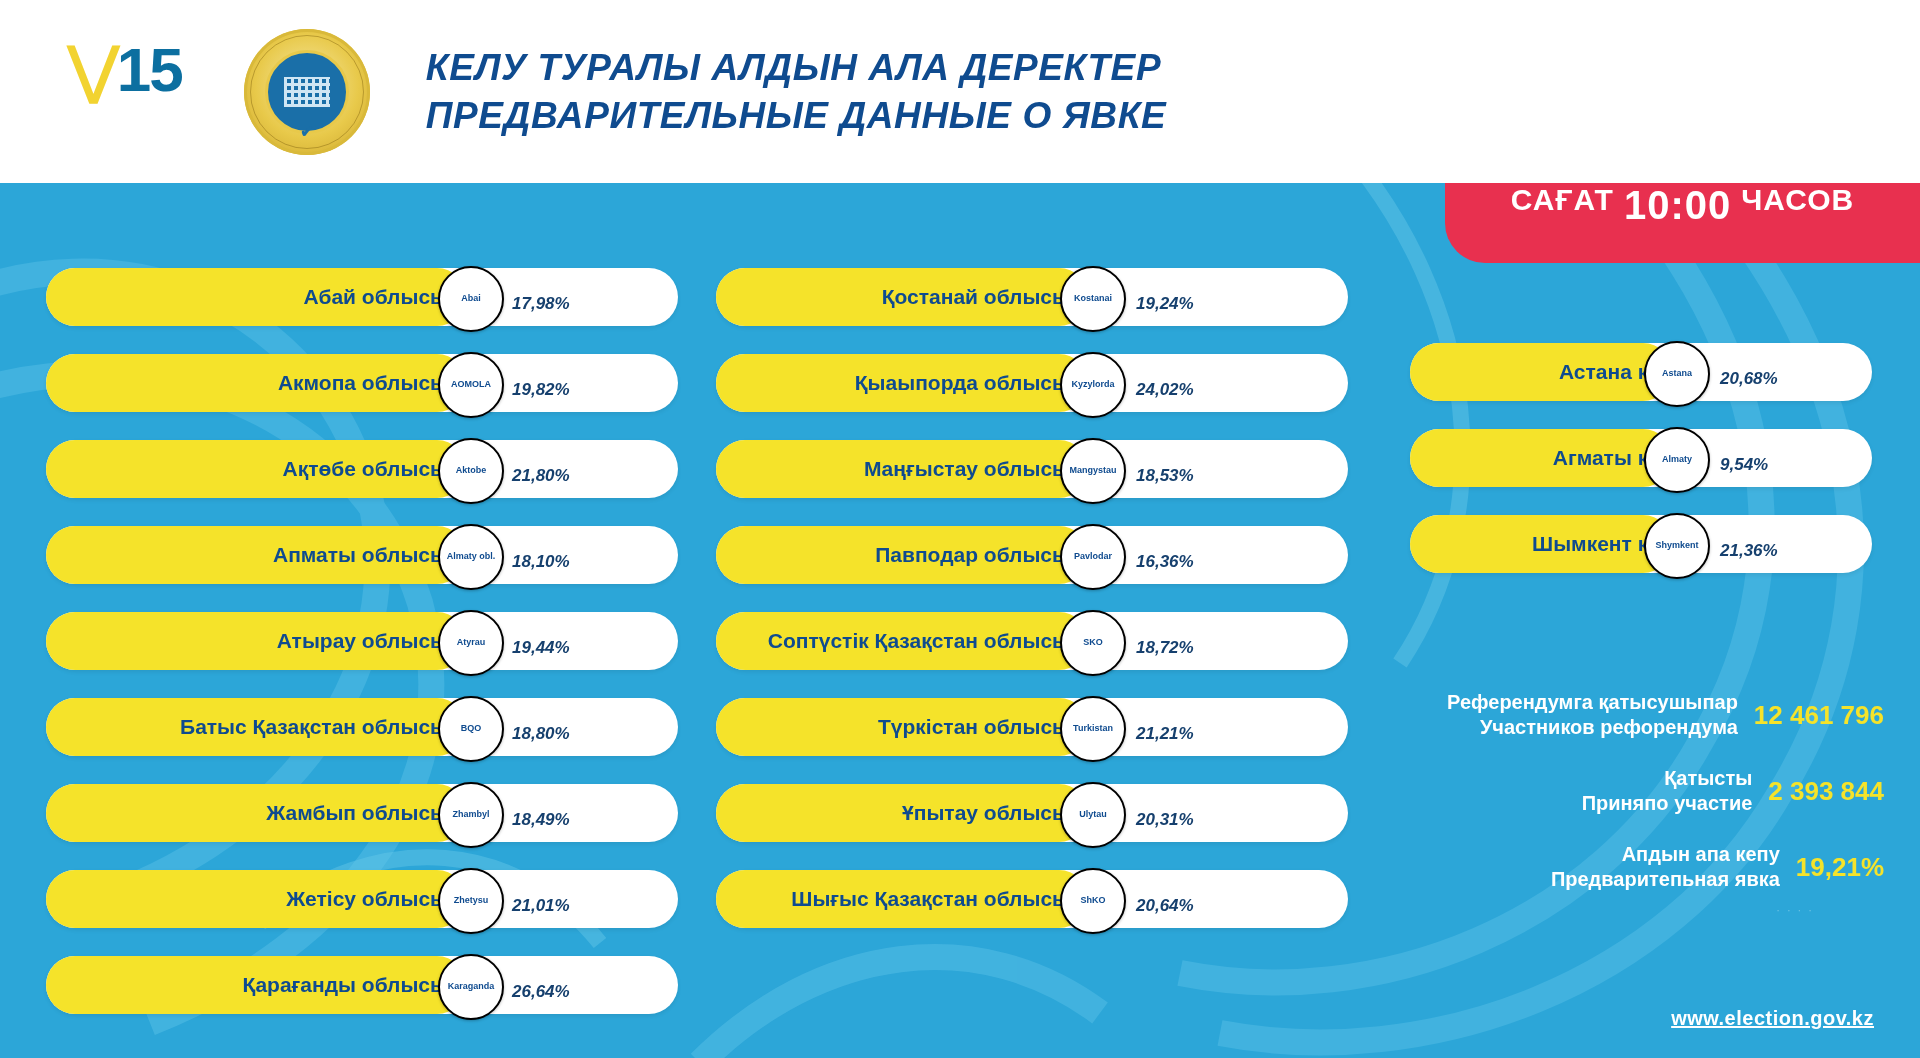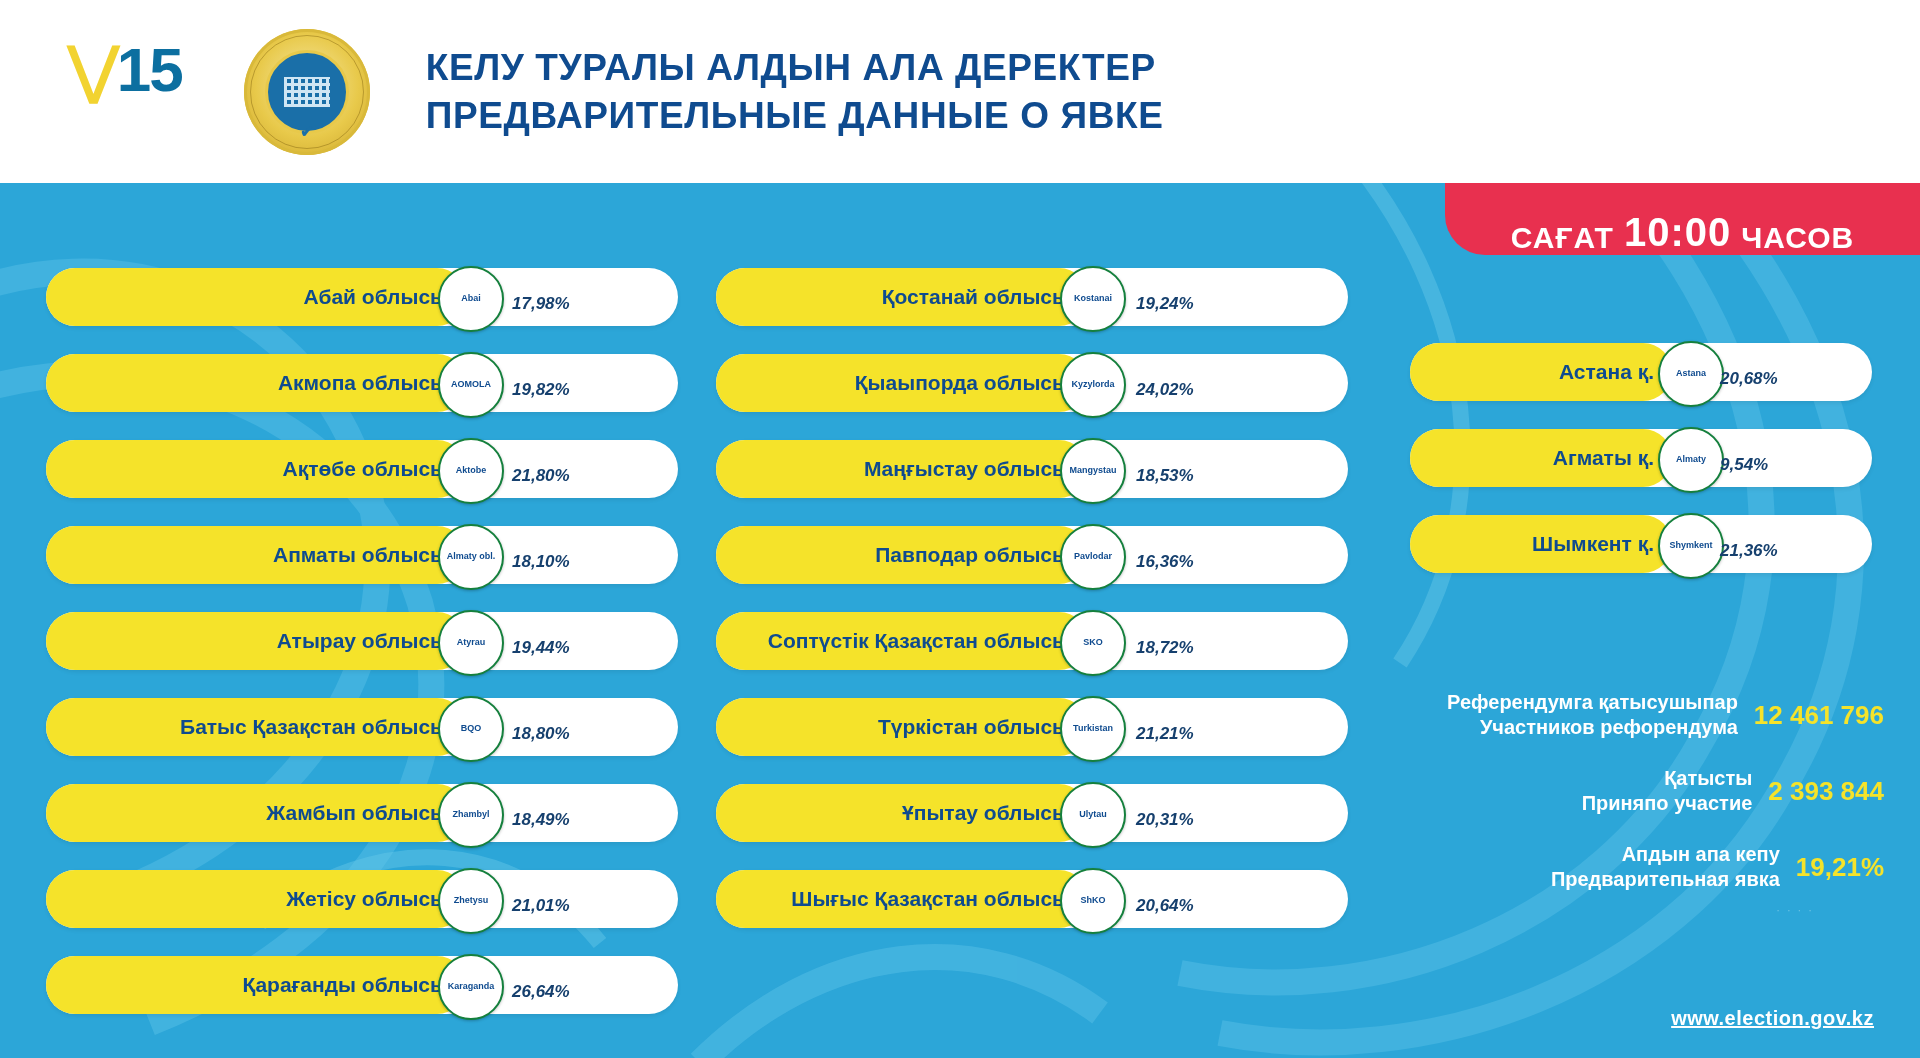--- a/index.html
+++ b/index.html
@@ -106,41 +106,42 @@
   .title-block {
     margin-left: 56px;
     color: #0f4b8f;
     font-weight: bold;
   }
   .title-kz, .title-ru {
     font-size: 37px;
     letter-spacing: 0.6px;
     line-height: 1.28;
     white-space: nowrap;
+    font-style: italic;
   }
   
   .bg-swirls {
     position: absolute;
     left: 0; top: 183px;
     width: 1920px; height: 875px;
     overflow: hidden;
     z-index: 0;
   }
   .bg-swirls svg { display: block; }
   
   .time-banner {
     position: absolute;
     right: 0;
     top: 183px;
     width: 475px;
-    height: 72px;
+    height: 80px;
     background: #e8304f;
     border-bottom-left-radius: 40px;
     display: flex;
-    align-items: flex-end;
+    align-items: flex-start;
     justify-content: center;
     color: #ffffff;
     font-size: 30px;
     font-weight: bold;
     letter-spacing: 1px;
     z-index: 4;
   }
   .time-banner .big {
     font-size: 40px;
     margin: 0 10px;
@@ -189,21 +190,21 @@
     padding-right: 18px;
     white-space: nowrap;
   }
   .coat {
     position: absolute;
     top: -2px;
     width: 62px;
     height: 62px;
     border-radius: 50%;
     background: #ffffff;
-    border: 2px solid #15803d;
+    border: 2px solid #000000;
     box-shadow: 0 1px 3px rgba(0,0,0,.25);
     overflow: hidden;
     display: flex;
     align-items: center;
     justify-content: center;
     font-size: 9px;
     font-weight: bold;
     color: #0f4b8f;
     text-align: center;
     line-height: 1.05;
@@ -223,21 +224,21 @@
   #col1 .coat { left: 392px; }
   #col1 .pct { left: 466px; }
   
   #col2 .pill .yellow { width: 372px; }
   #col2 .reg-name { right: 260px; }
   #col2 .coat { left: 344px; }
   #col2 .pct { left: 420px; }
   
   #col3 .pill .yellow { width: 262px; }
   #col3 .reg-name { right: 200px; }
-  #col3 .coat { left: 248px; }
+  #col3 .coat { left: 234px; }
   #col3 .pct { left: 310px; }
 
   
   .stats {
     position: absolute;
     right: 36px;
     top: 690px;
     width: 560px;
     z-index: 3;
     text-align: right;

